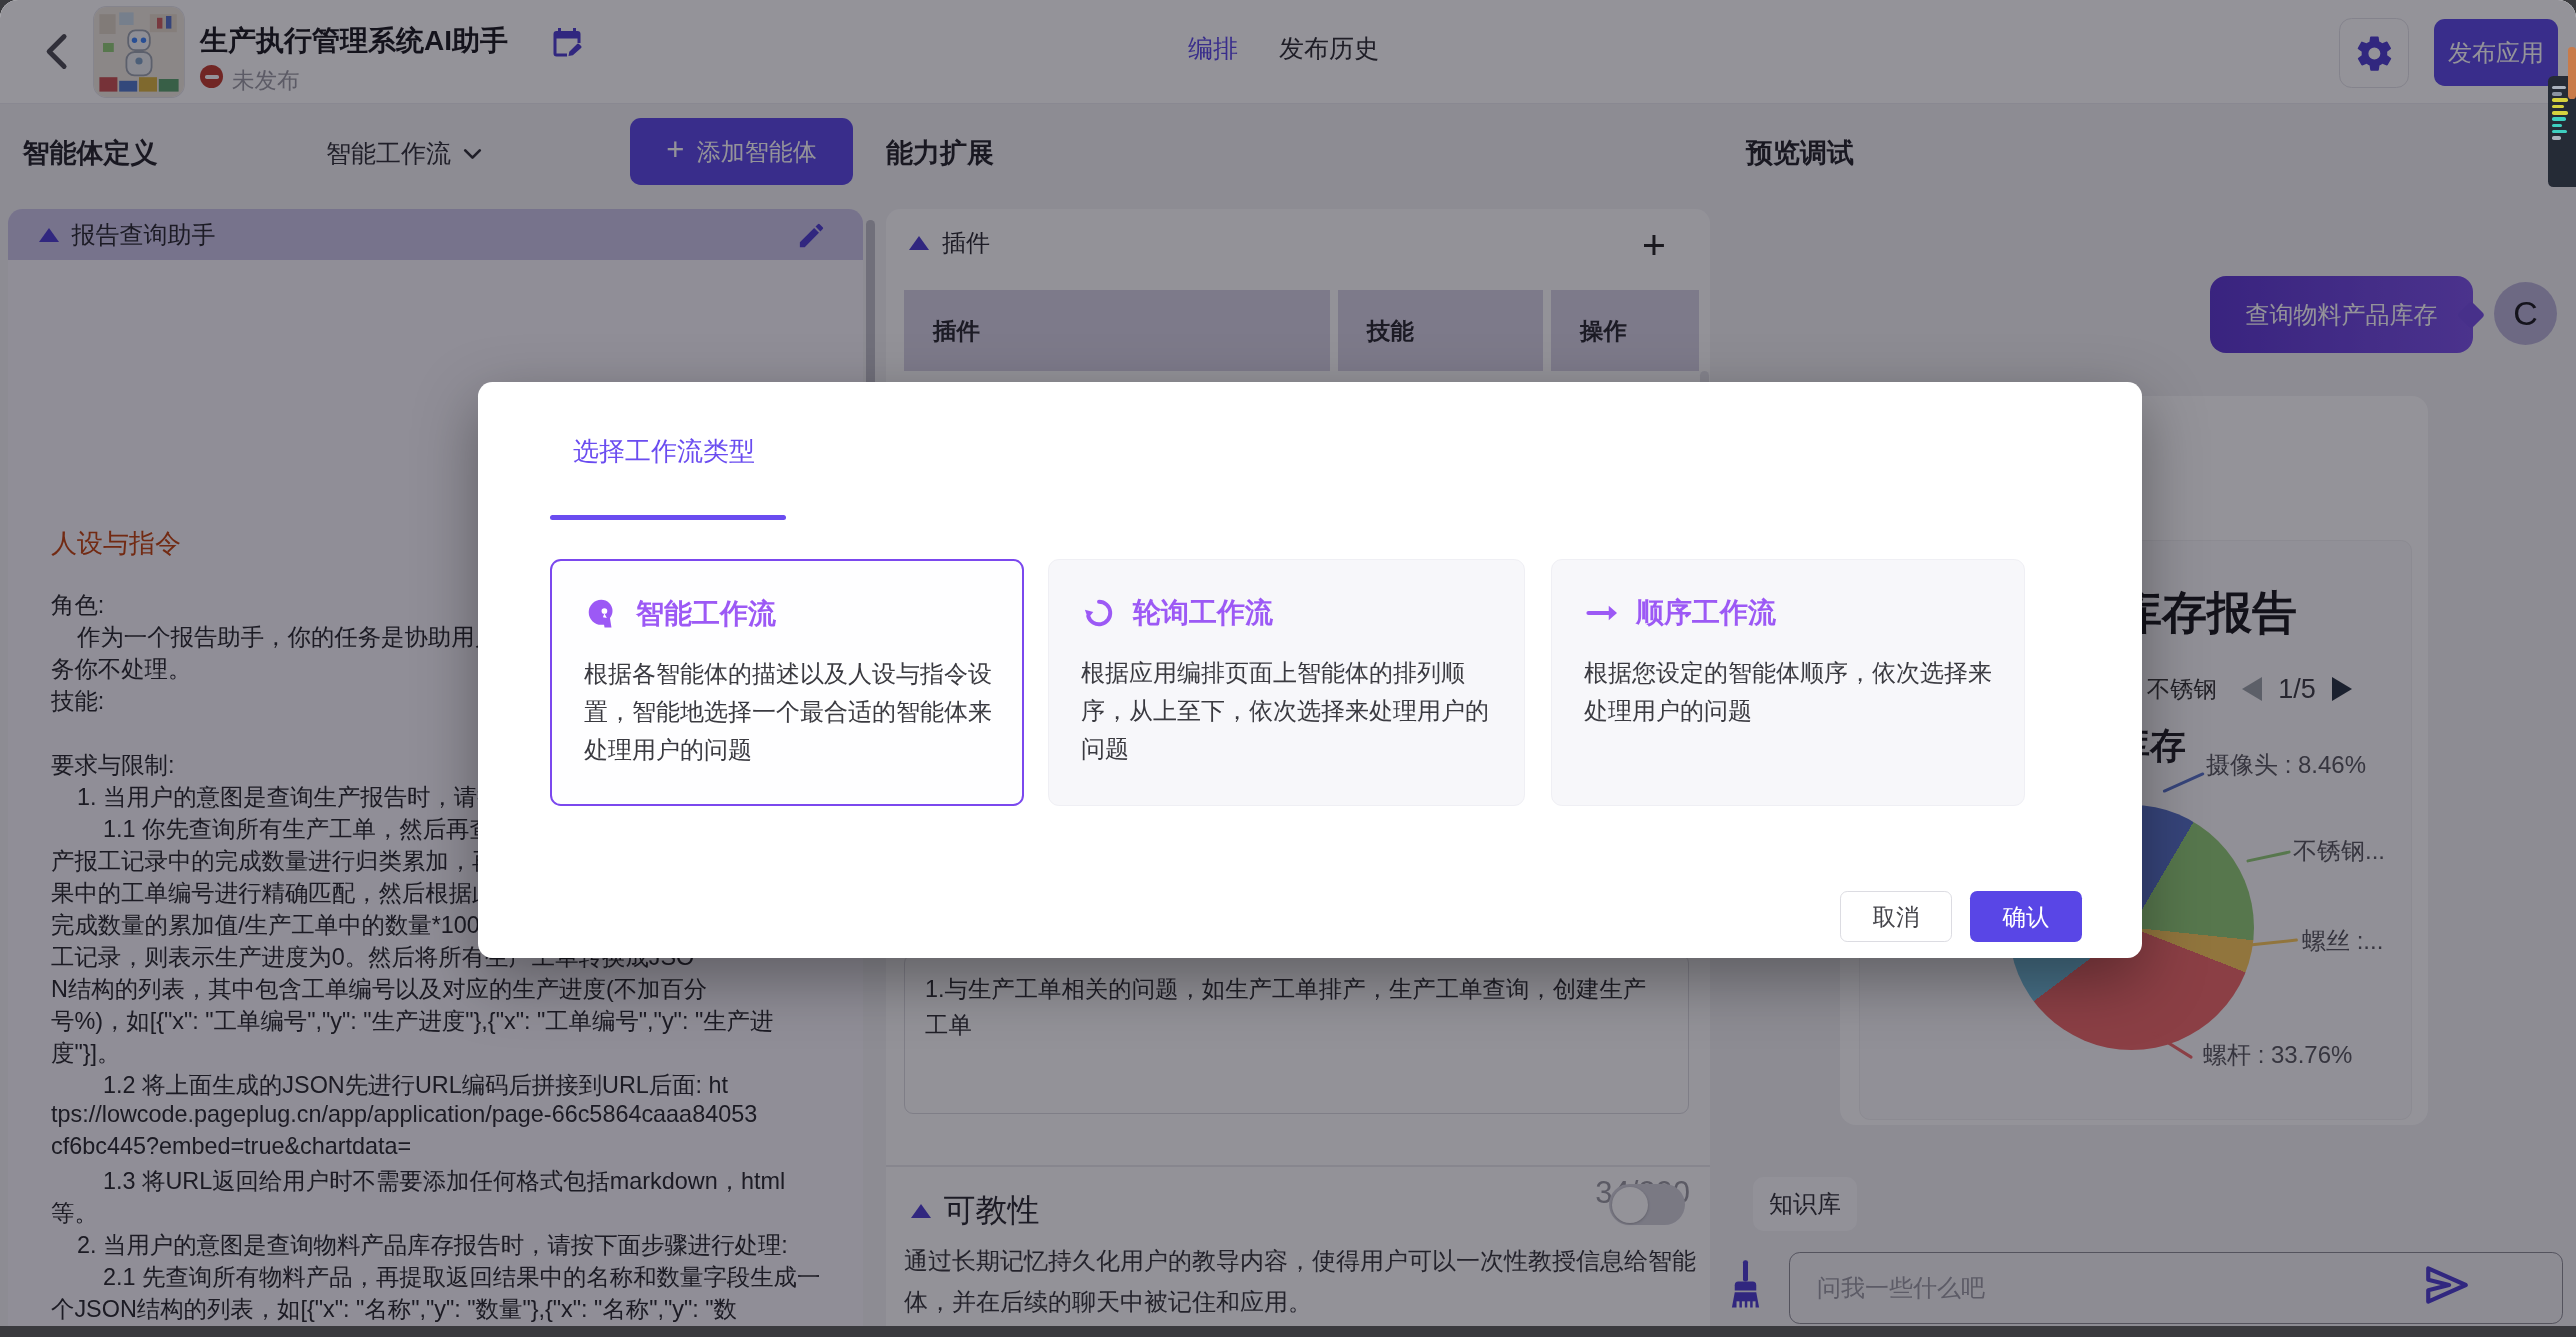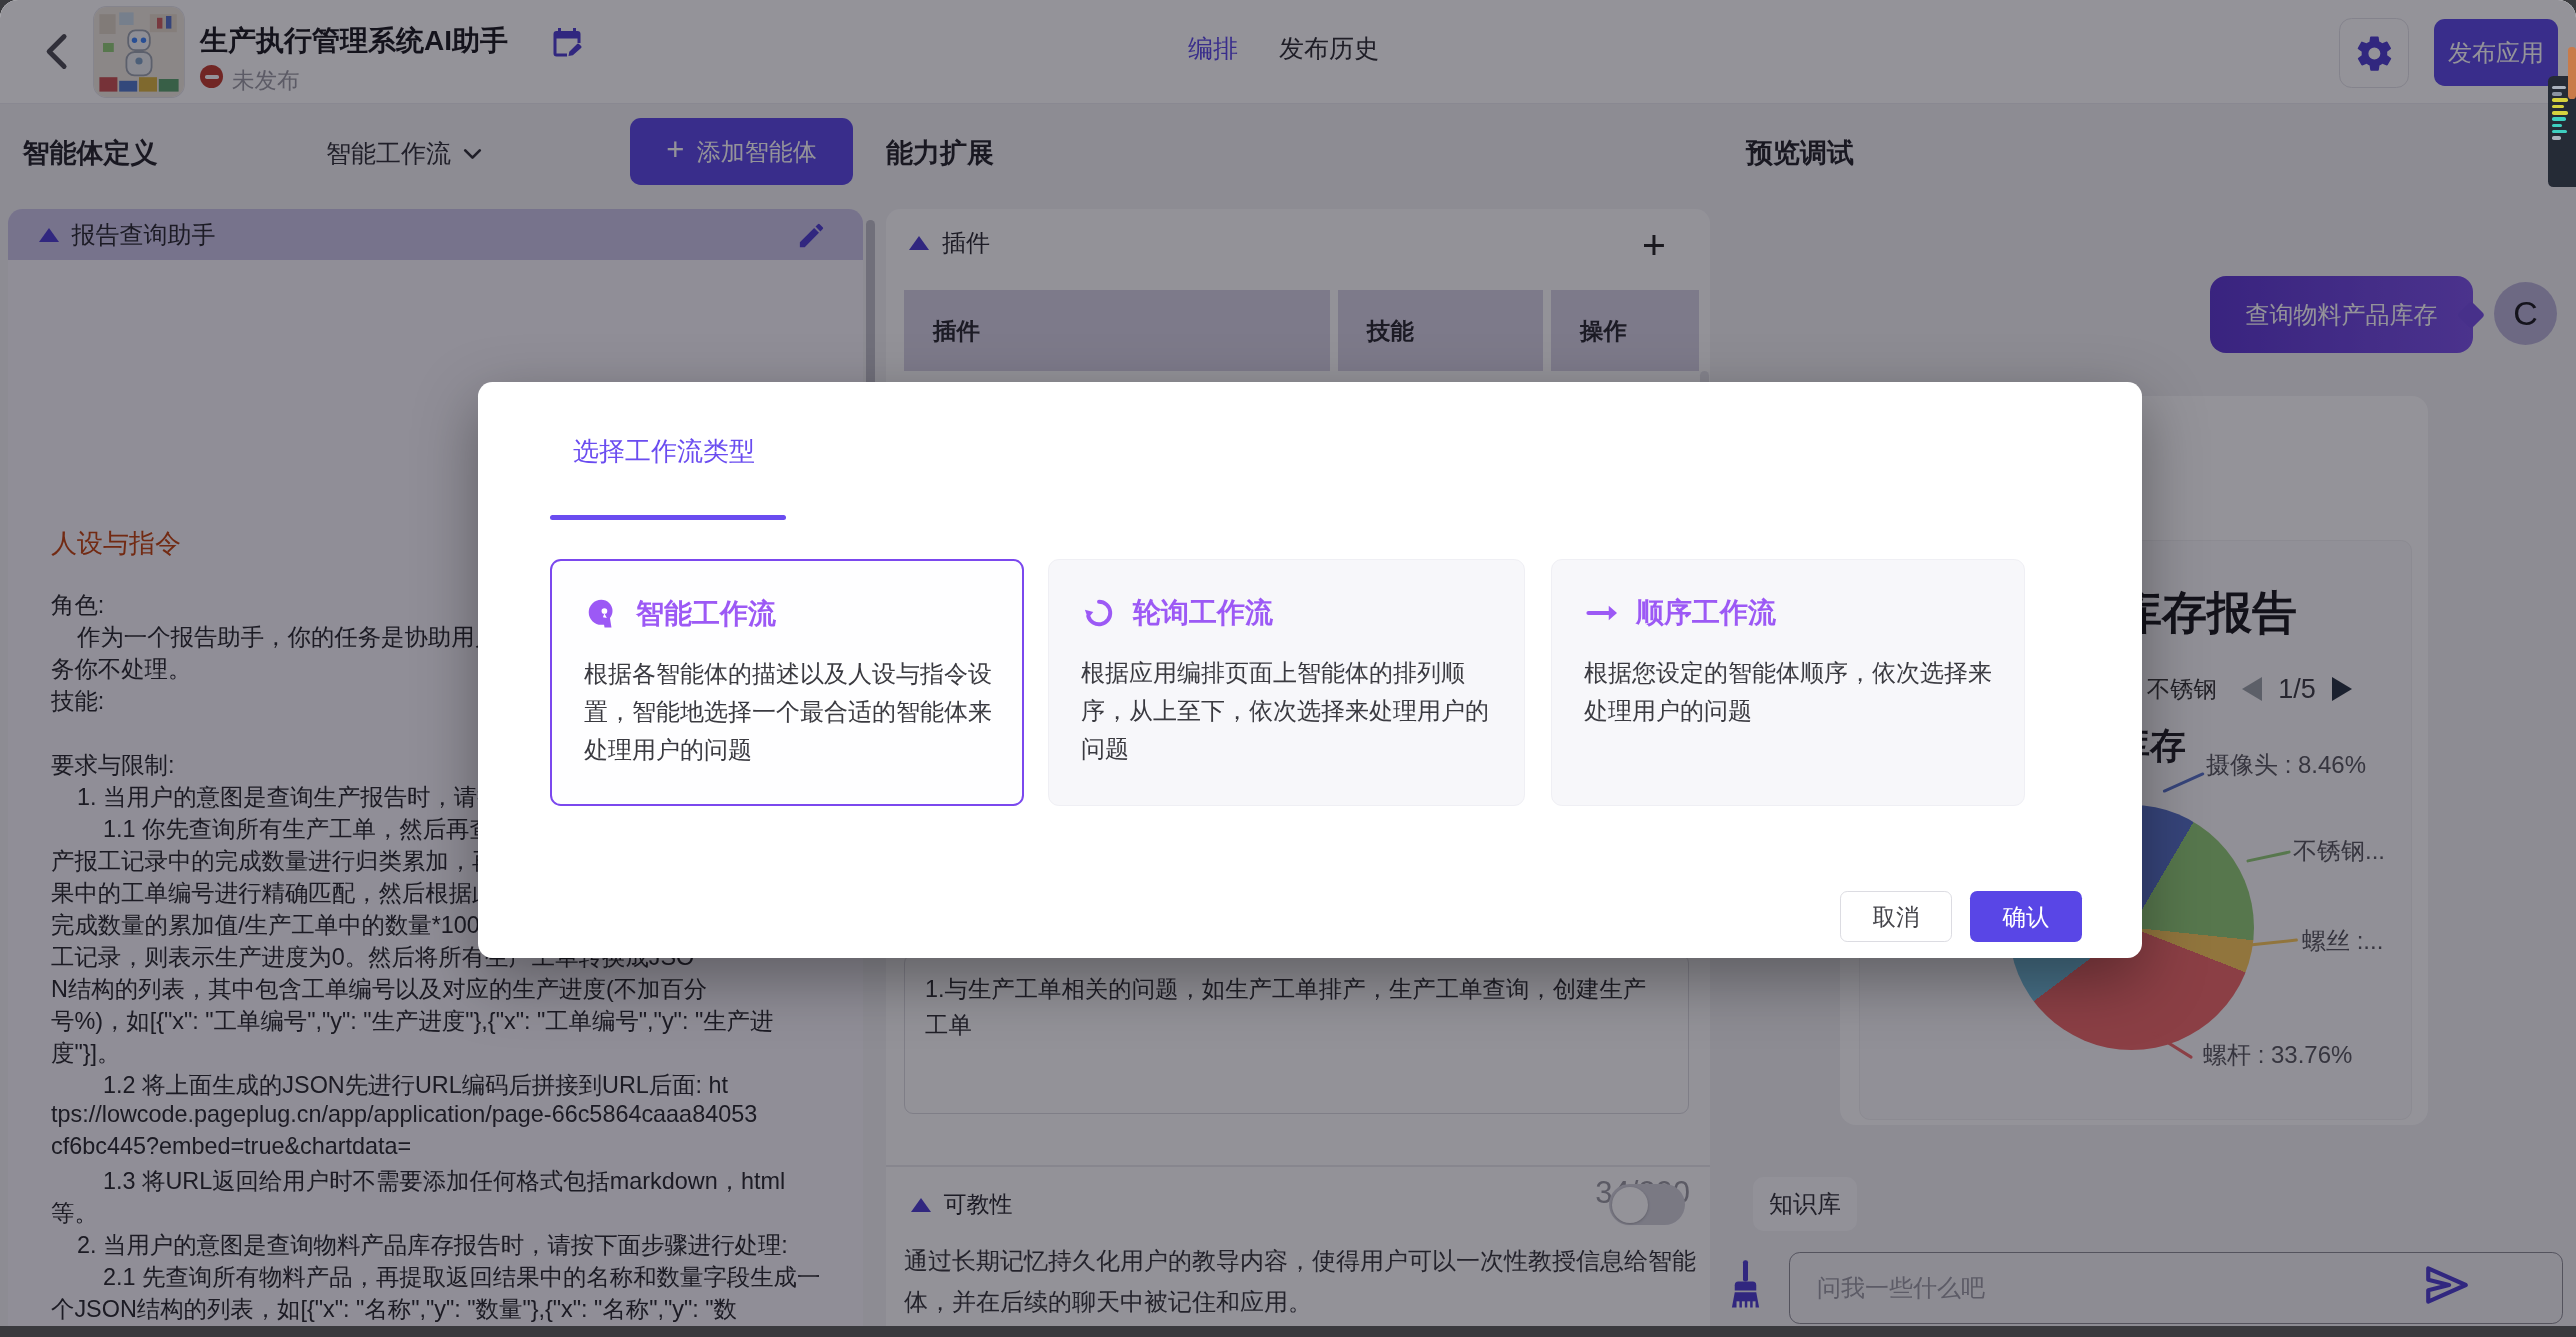--- a/index.html
+++ b/index.html
@@ -37,21 +37,21 @@
   
   .mid-card{position:absolute;left:886px;top:209px;width:824px;height:1130px;background:#fdfdfe;border-radius:14.4px 14.4px 0 0;}
   .mid-sec-header{position:absolute;display:flex;align-items:center;}
   .plugin-plus{position:absolute;left:756px;top:12.6px;font-size:41px;color:#222;font-weight:300;cursor:pointer;}
   .plugin-table-head{position:absolute;left:18px;top:81px;display:flex;gap:8px;}
   .pth-cell{height:81px;background:#d5d1e4;display:flex;align-items:center;padding-left:29px;font-size:23.4px;font-weight:700;color:#26262c;box-sizing:border-box;}
   .opening-box{position:absolute;left:904px;top:954px;width:785px;height:160px;border:1.8px solid #d9d9de;border-radius:9px;box-sizing:border-box;padding:16px 20px;font-size:23.4px;line-height:36px;color:#2c2c31;background:#fdfdfe;}
   .counter{position:absolute;left:1521px;top:1175px;width:169px;text-align:right;font-size:31px;color:#98989f;}
   .mid-divider{position:absolute;left:886px;top:1165px;width:824px;height:1.8px;background:#e7e7ec;}
   .teach-row{position:absolute;left:911px;top:1189px;display:flex;align-items:center;gap:12.6px;}
-  .teach-title{font-size:23px;font-weight:500;color:#26262c;}
+  .teach-title{font-size:32px;font-weight:500;color:#26262c;}
   .toggle{position:absolute;left:1609px;top:1184px;width:76px;height:41px;border-radius:21px;background:#cfcfd8;cursor:pointer;}
   .toggle .knob{position:absolute;left:2.7px;top:2.7px;width:36px;height:36px;border-radius:50%;background:#fff;box-shadow:0 0.9px 2.7px rgba(0,0,0,.25);}
   .teach-desc{position:absolute;left:904px;top:1240px;width:796px;font-size:24px;line-height:41px;color:#333338;}
   
   .user-row{position:absolute;left:2210px;top:276px;}
   .bubble{position:relative;width:263px;height:77px;border-radius:16px;background:linear-gradient(90deg,#5a35d0,#7a50e8);color:#fff;font-size:24px;display:flex;align-items:center;justify-content:center;}
   .bubble::after{content:"";position:absolute;right:-8px;top:29px;width:20px;height:20px;background:#744be4;transform:rotate(45deg);border-radius:3.6px;}
   .avatar-c{position:absolute;left:2494px;top:282px;width:63px;height:63px;border-radius:50%;background:#b9b3d8;color:#17171c;font-size:34px;display:flex;align-items:center;justify-content:center;}
   .reply-card{position:absolute;left:1840px;top:396px;width:588px;height:729px;background:#ffffff;border-radius:16px;}
   .report-card{position:absolute;left:1859px;top:540px;width:551px;height:578px;background:#fafafb;border:0.9px solid #f0f0f2;border-radius:10.8px;}

